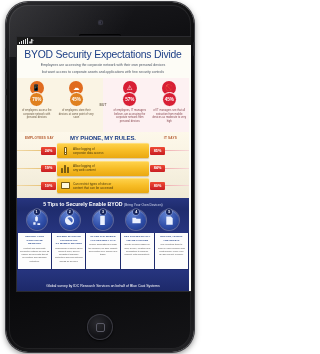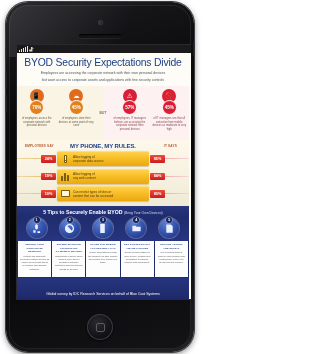--- a/index.html
+++ b/index.html
@@ -65,21 +65,21 @@
   .sb1 { top: 46px; height: 11px; }
   .sb2 { top: 70px; height: 17px; }
   .sb3 { top: 93px; height: 17px; }
   .side-btn-r {
     position: absolute; right: -1px; top: 40px; width: 2px; height: 14px;
     border-radius: 2px; background: linear-gradient(90deg,#17171a,#3a3a3f);
   }
 
   
   .screen {
-    position: absolute; left: 8px; top: 40px; width: 192px; height: 254px;
+    position: absolute; left: 8px; top: 32px; width: 192px; height: 254px;
     background: #fdfcf7; overflow: hidden;
     box-shadow: 0 0 0 1px #2a2a2e;
   }
 
   
   .statusbar {
     height: 8px; background: #1a1a1a;
     display: flex; align-items: center; justify-content: space-between;
     padding: 0 2px;
   }

